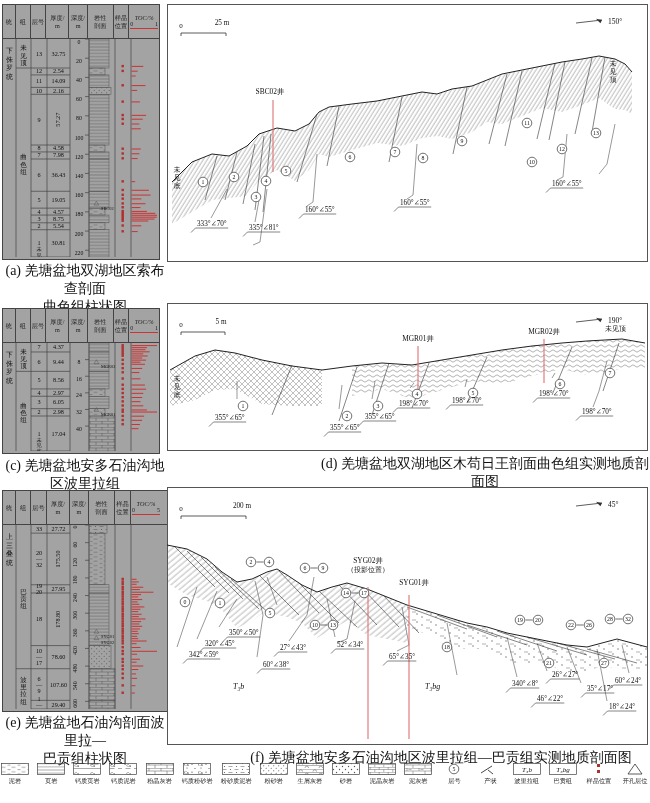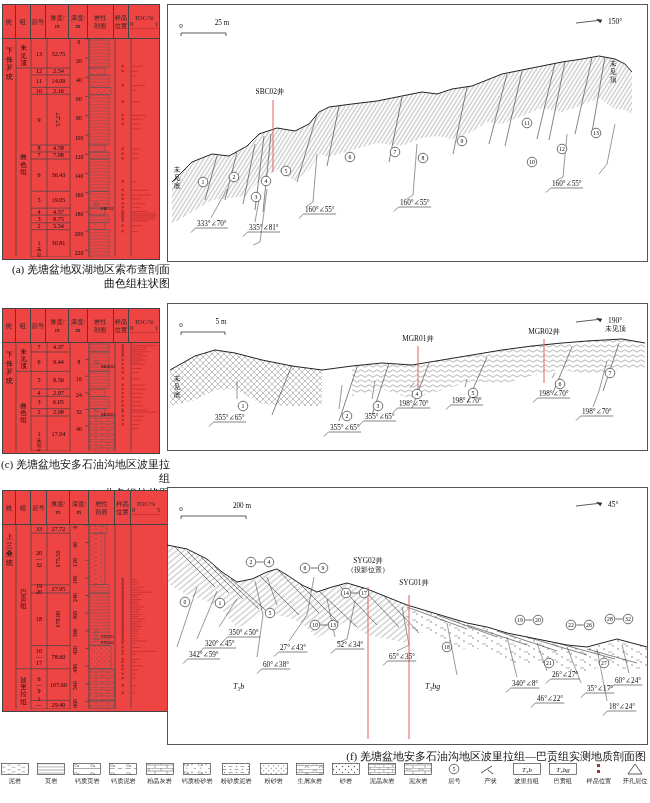--- a/index.html
+++ b/index.html
@@ -1,19 +1,19 @@
 <!DOCTYPE html>
 <html><head>
 <meta charset="utf-8">
 <style>
   html,body{margin:0;padding:0;background:#fff}
   #root{position:relative;width:650px;height:803px;background:#fff;overflow:hidden;
         font-family:"Liberation Serif","DejaVu Serif",serif;color:#222}
-  .cap{position:absolute;font-size:11px;text-align:right;line-height:1.3;color:#111}
-  .strat{position:absolute;border:1px solid #444;box-sizing:border-box;background:#ef4444}
+  .cap{position:absolute;font-size:14px;text-align:center;line-height:1.3;color:#111}
+  .strat{position:absolute;border:1px solid #444;box-sizing:border-box;background:#a3a3a3}
   .shead{display:flex;height:34px;border-bottom:1px solid #444;box-sizing:border-box}
   .shead .hc{border-right:1px solid #444;box-sizing:border-box;display:flex;flex-direction:column;
              align-items:center;justify-content:center;font-size:6.2px;line-height:1.15;text-align:center;overflow:hidden}
   .shead .hc:last-child{border-right:none}
   .tocline{font-style:italic;font-size:6.2px}
   .tocscale{display:flex;justify-content:space-between;width:94%;border-bottom:1px solid #c33;font-size:6px;font-style:normal}
   svg text{font-family:"Liberation Serif","DejaVu Serif",serif;fill:#111}
   .secsvg{position:absolute;background:#fff}
   .legend{position:absolute;display:flex;align-items:flex-start;justify-content:space-between}
   .li{display:flex;flex-direction:column;align-items:center;flex:0 0 auto}
@@ -575,20 +575,23 @@
         <text x="232" y="103" font-size="7.2" text-anchor="start">198°∠70°</text>
         <path d="M226 109.5 L230.5 105 H263.2" stroke="#333" stroke-width="0.6" fill="none"></path>
         <text x="285" y="100" font-size="7.2" text-anchor="start">198°∠70°</text>
         <path d="M279 106.5 L283.5 102 H316.2" stroke="#333" stroke-width="0.6" fill="none"></path>
         <text x="372" y="93" font-size="7.2" text-anchor="start">198°∠70°</text>
         <path d="M366 99.5 L370.5 95 H403.2" stroke="#333" stroke-width="0.6" fill="none"></path>
         <text x="415" y="111" font-size="7.2" text-anchor="start">198°∠70°</text>
         <path d="M409 117.5 L413.5 113 H446.2" stroke="#333" stroke-width="0.6" fill="none"></path>
       </g>
     </svg>
+  <div class="cap" style="left:320px;top:455px;width:330px">
+    <span>(d) 羌塘盆地双湖地区木苟日王剖面曲色组实测地质剖面图</span>
+  </div>
 
   <div class="strat" id="col-e" style="left:2px;top:490px;width:172px;height:222px">
       <div class="shead">
         <div class="hc" style="width: 13px;">
           <div>统</div>
         </div>
         <div class="hc" style="width: 15px;">
           <div>组</div>
         </div>
         <div class="hc" style="width: 16px;">
@@ -768,20 +771,24 @@
           <rect x="128.5" y="136.67731629392972" width="5.04" height="1" fill="#cc3333"></rect>
           <rect x="128.5" y="140.49840255591053" width="11.760000000000002" height="1" fill="#cc3333"></rect>
           <rect x="128.5" y="144.0255591054313" width="6.72" height="1" fill="#cc3333"></rect>
           <rect x="128.5" y="148.43450479233226" width="4.48" height="1" fill="#cc3333"></rect>
           <rect x="128.5" y="152.8434504792332" width="5.6000000000000005" height="1" fill="#cc3333"></rect>
           <rect x="128.5" y="160.1916932907348" width="3.9199999999999995" height="1" fill="#cc3333"></rect>
           <rect x="128.5" y="167.53993610223642" width="3.36" height="1" fill="#cc3333"></rect>
         </g>
       </svg>
     </div>
+  <div class="cap" style="left:0;top:714px;width:170px">
+    <span>(e) 羌塘盆地石油沟剖面波里拉—</span><br>
+    <span>巴贡组柱状图</span>
+  </div>
   <svg id="sec-f" class="secsvg" style="left:167px;top:487px" width="481" height="258" viewBox="0 0 481 258">
       <rect x="0.5" y="0.5" width="480" height="257" fill="#fff" stroke="#555" stroke-width="1"></rect>
       <path d="M0 58 L 20 62 L 40 72 L 55 85 L 70 95 L 85 92 L 100 85 L 110 82 L 120 88 L 135 98 L 150 105 L 165 100 L 180 96 L 200 102 L 220 110 L 240 118 L 240 156 L 220 152 L 200 148 L 180 134 L 165 142 L 150 151 L 135 136 L 120 130 L 110 128 L 100 123 L 85 134 L 70 141 L 55 123 L 40 114 L 20 108 L 0 96 Z" fill="url(#pat-hatchf)" stroke="none"></path>
       <path d="M240 118 L 260 124 L 280 130 L 300 136 L 320 140 L 340 146 L 360 150 L 380 154 L 400 158 L 420 160 L 435 156 L 450 152 L 465 156 L 480 160 L 480 182 L 465 182 L 450 182 L 435 178 L 420 186 L 400 188 L 380 176 L 360 176 L 340 176 L 320 162 L 300 162 L 280 160 L 260 146 L 240 144 Z" fill="url(#pat-dotband)" stroke="none"></path>
       <path d="M0 58 L 20 62 L 40 72 L 55 85 L 70 95 L 85 92 L 100 85 L 110 82 L 120 88 L 135 98 L 150 105 L 165 100 L 180 96 L 200 102 L 220 110 L 240 118 L 260 124 L 280 130 L 300 136 L 320 140 L 340 146 L 360 150 L 380 154 L 400 158 L 420 160 L 435 156 L 450 152 L 465 156 L 480 160" fill="none" stroke="#222" stroke-width="1"></path>
       <path d="M8 60 L 48 100" fill="none" stroke="#333" stroke-width="0.6"></path>
       <path d="M20 64 L 62 106" fill="none" stroke="#333" stroke-width="0.6"></path>
       <path d="M34 70 L 76 112" fill="none" stroke="#333" stroke-width="0.6"></path>
       <path d="M48 80 L 92 122" fill="none" stroke="#333" stroke-width="0.6"></path>
       <path d="M64 92 L 104 128" fill="none" stroke="#333" stroke-width="0.6"></path>

